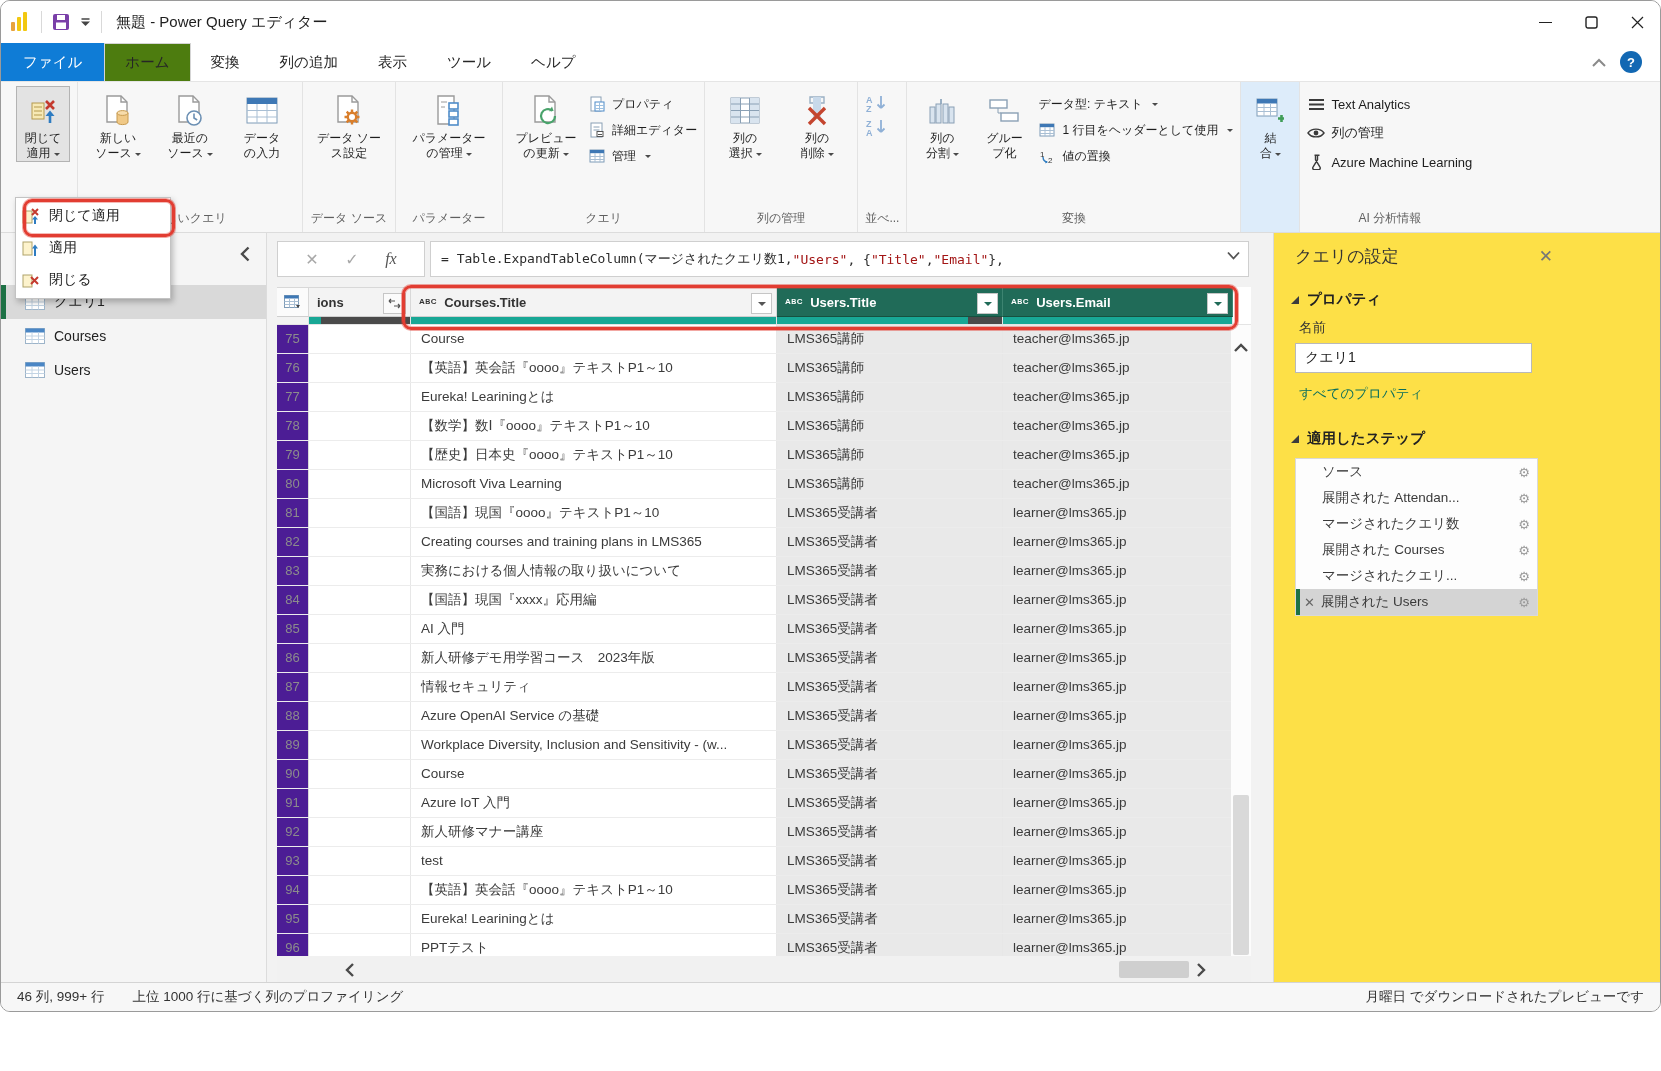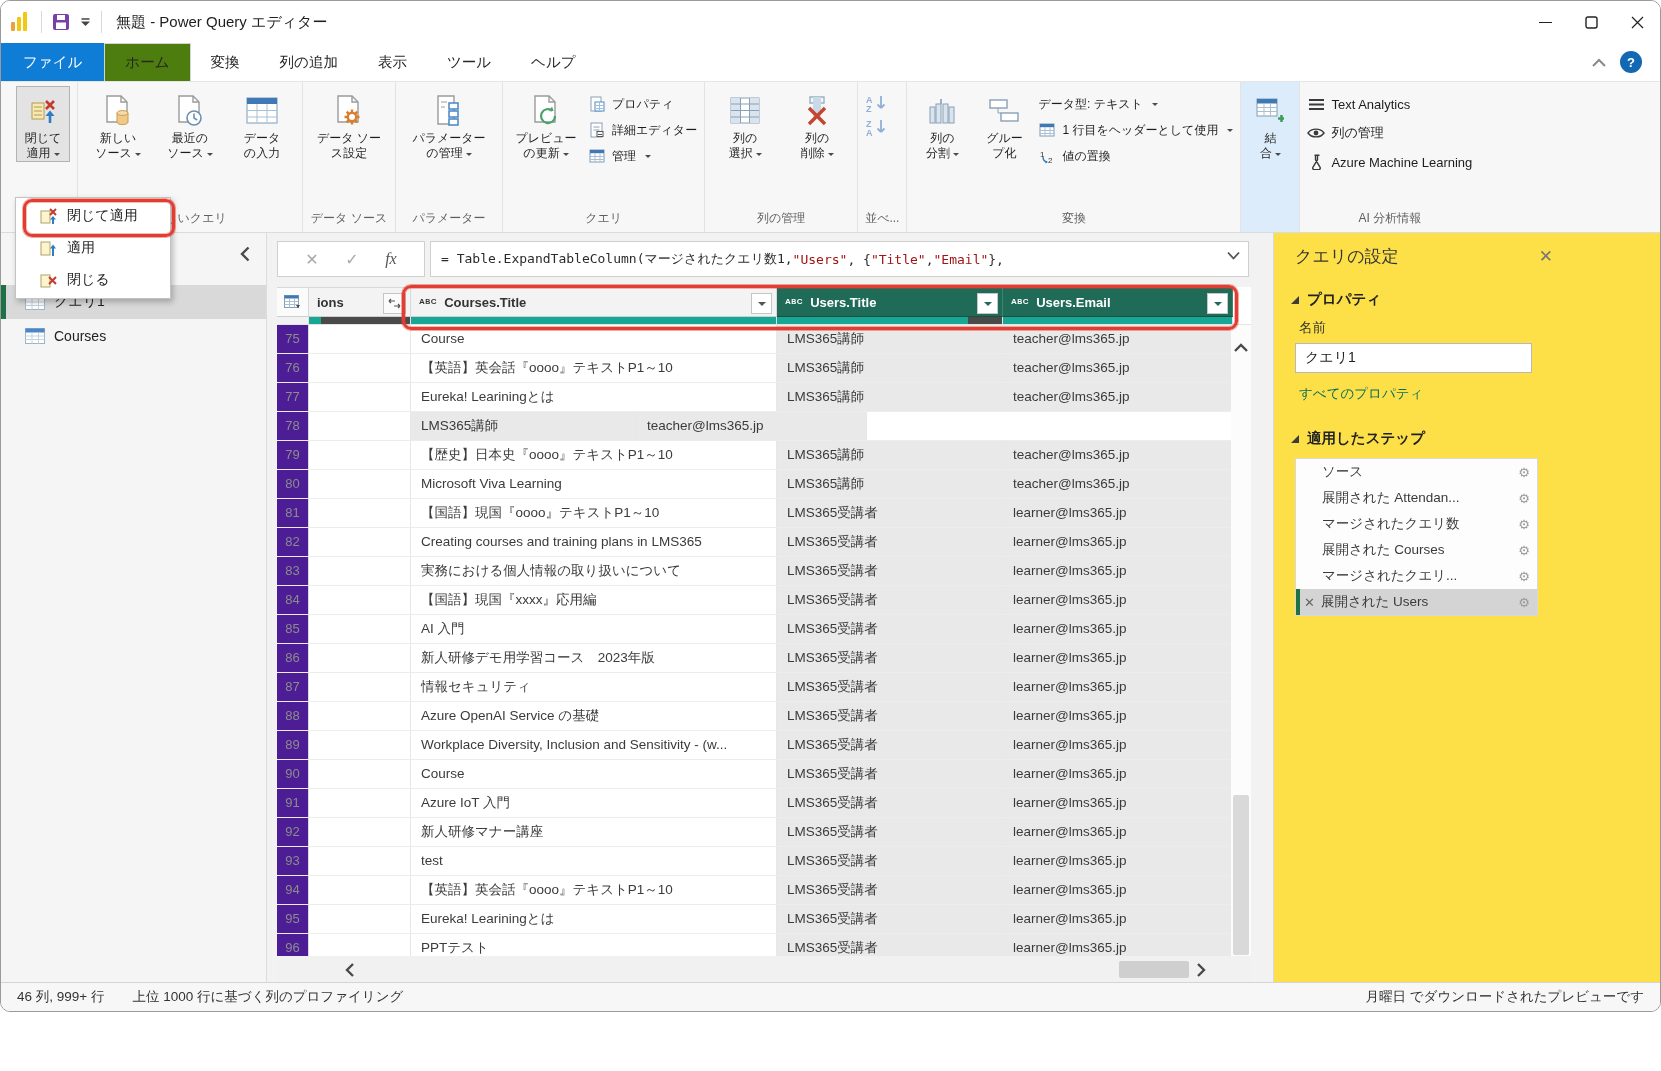--- a/index.html
+++ b/index.html
@@ -36,21 +36,21 @@
   .bb.pressed{background:#e3e3e3;border:1px solid #b3b3b3;width:54px;}
   .bb.selbtn{background:#f2f8fe;border:1px solid #a6c8e8;}
   .car{display:inline-block;width:0;height:0;border:3.5px solid transparent;border-top-color:#4a4a4a;margin-left:3px;position:relative;top:2px;}
   .sb-col{display:flex;flex-direction:column;gap:4px;padding-top:7px;}
   .sb{display:flex;align-items:center;gap:6px;font-size:12px;height:22px;white-space:nowrap;color:#1e1e1e;}
   .sb .si{width:18px;display:flex;justify-content:center;}
   .azcol{display:flex;flex-direction:column;gap:6px;padding-top:8px;}
 
   
   .dropdown{position:absolute;left:14px;top:196px;width:154px;background:#fff;border:1px solid #c3c3c3;box-shadow:2px 3px 6px rgba(0,0,0,.25);z-index:50;padding:2px 0;}
-  .dd-item{height:32px;display:flex;align-items:center;gap:9px;padding-left:22px;font-size:14px;color:#1e1e1e;}
+  .dd-item{height:32px;display:flex;align-items:center;gap:9px;padding-left:4px;font-size:14px;color:#1e1e1e;}
   .dd-item .di{width:20px;display:flex;justify-content:center;}
 
   
   .ann{position:absolute;border:3px solid #e23d32;border-radius:9px;z-index:60;pointer-events:none;box-shadow:0 0 0 1px rgba(226,61,50,.45), inset 0 0 0 1px rgba(226,61,50,.35);}
 
   
   .sidebar{position:absolute;left:0;top:232px;width:266px;height:750px;background:#f5f5f5;border-right:1px solid #dcdcdc;box-sizing:border-box;}
   .sb-head{height:42px;display:flex;align-items:center;justify-content:flex-end;padding-right:16px;}
   .q-list{margin-top:10px;}
   .q-item{height:34px;display:flex;align-items:center;gap:9px;padding-left:24px;font-size:14px;color:#222;position:relative;}
@@ -528,20 +528,30 @@
         <div class="q-item">
     <span>
             <svg width="20" height="16" viewBox="0 0 20 16">
               <rect x="0.5" y="0.5" width="19" height="15" fill="#fff" stroke="#9db4c9"></rect>
               <rect x="0.5" y="0.5" width="19" height="4" fill="#4a86c5"></rect>
               <path d="M0.5 8h19M0.5 11.5h19M7 4.5v11M13.5 4.5v11" stroke="#c3d4e4"></path>
             </svg>
           </span>
     <span>Courses</span>
   </div>
+        <div class="q-item">
+    <span>
+            <svg width="20" height="16" viewBox="0 0 20 16">
+              <rect x="0.5" y="0.5" width="19" height="15" fill="#fff" stroke="#9db4c9"></rect>
+              <rect x="0.5" y="0.5" width="19" height="4" fill="#4a86c5"></rect>
+              <path d="M0.5 8h19M0.5 11.5h19M7 4.5v11M13.5 4.5v11" stroke="#c3d4e4"></path>
+            </svg>
+          </span>
+    <span>Users</span>
+  </div>
       </div>
   </div>
 
   <div class="content">
     <div class="fbar">
       <div class="fxbox">
         <span class="fb-x">✕</span>
         <span class="fb-ck">✓</span>
         <span class="fb-fx">fx</span>
       </div>
@@ -638,20 +648,21 @@
           <div class="trow">
     <div class="c rn" style="width:32px">77</div>
     <div class="c" style="width:102px"></div>
     <div class="c" style="width:366px">Eureka! Leariningとは</div>
     <div class="c selcol" style="width:226px">LMS365講師</div>
     <div class="c selcol" style="width:230px">teacher@lms365.jp</div>
   </div>
           <div class="trow">
     <div class="c rn" style="width:32px">78</div>
     <div class="c" style="width:102px"></div>
+    <div class="c" style="width:366px">【数学】数Ⅰ『oooo』テキストP1～10</div>
     <div class="c selcol" style="width:226px">LMS365講師</div>
     <div class="c selcol" style="width:230px">teacher@lms365.jp</div>
   </div>
           <div class="trow">
     <div class="c rn" style="width:32px">79</div>
     <div class="c" style="width:102px"></div>
     <div class="c" style="width:366px">【歴史】日本史『oooo』テキストP1～10</div>
     <div class="c selcol" style="width:226px">LMS365講師</div>
     <div class="c selcol" style="width:230px">teacher@lms365.jp</div>
   </div>

